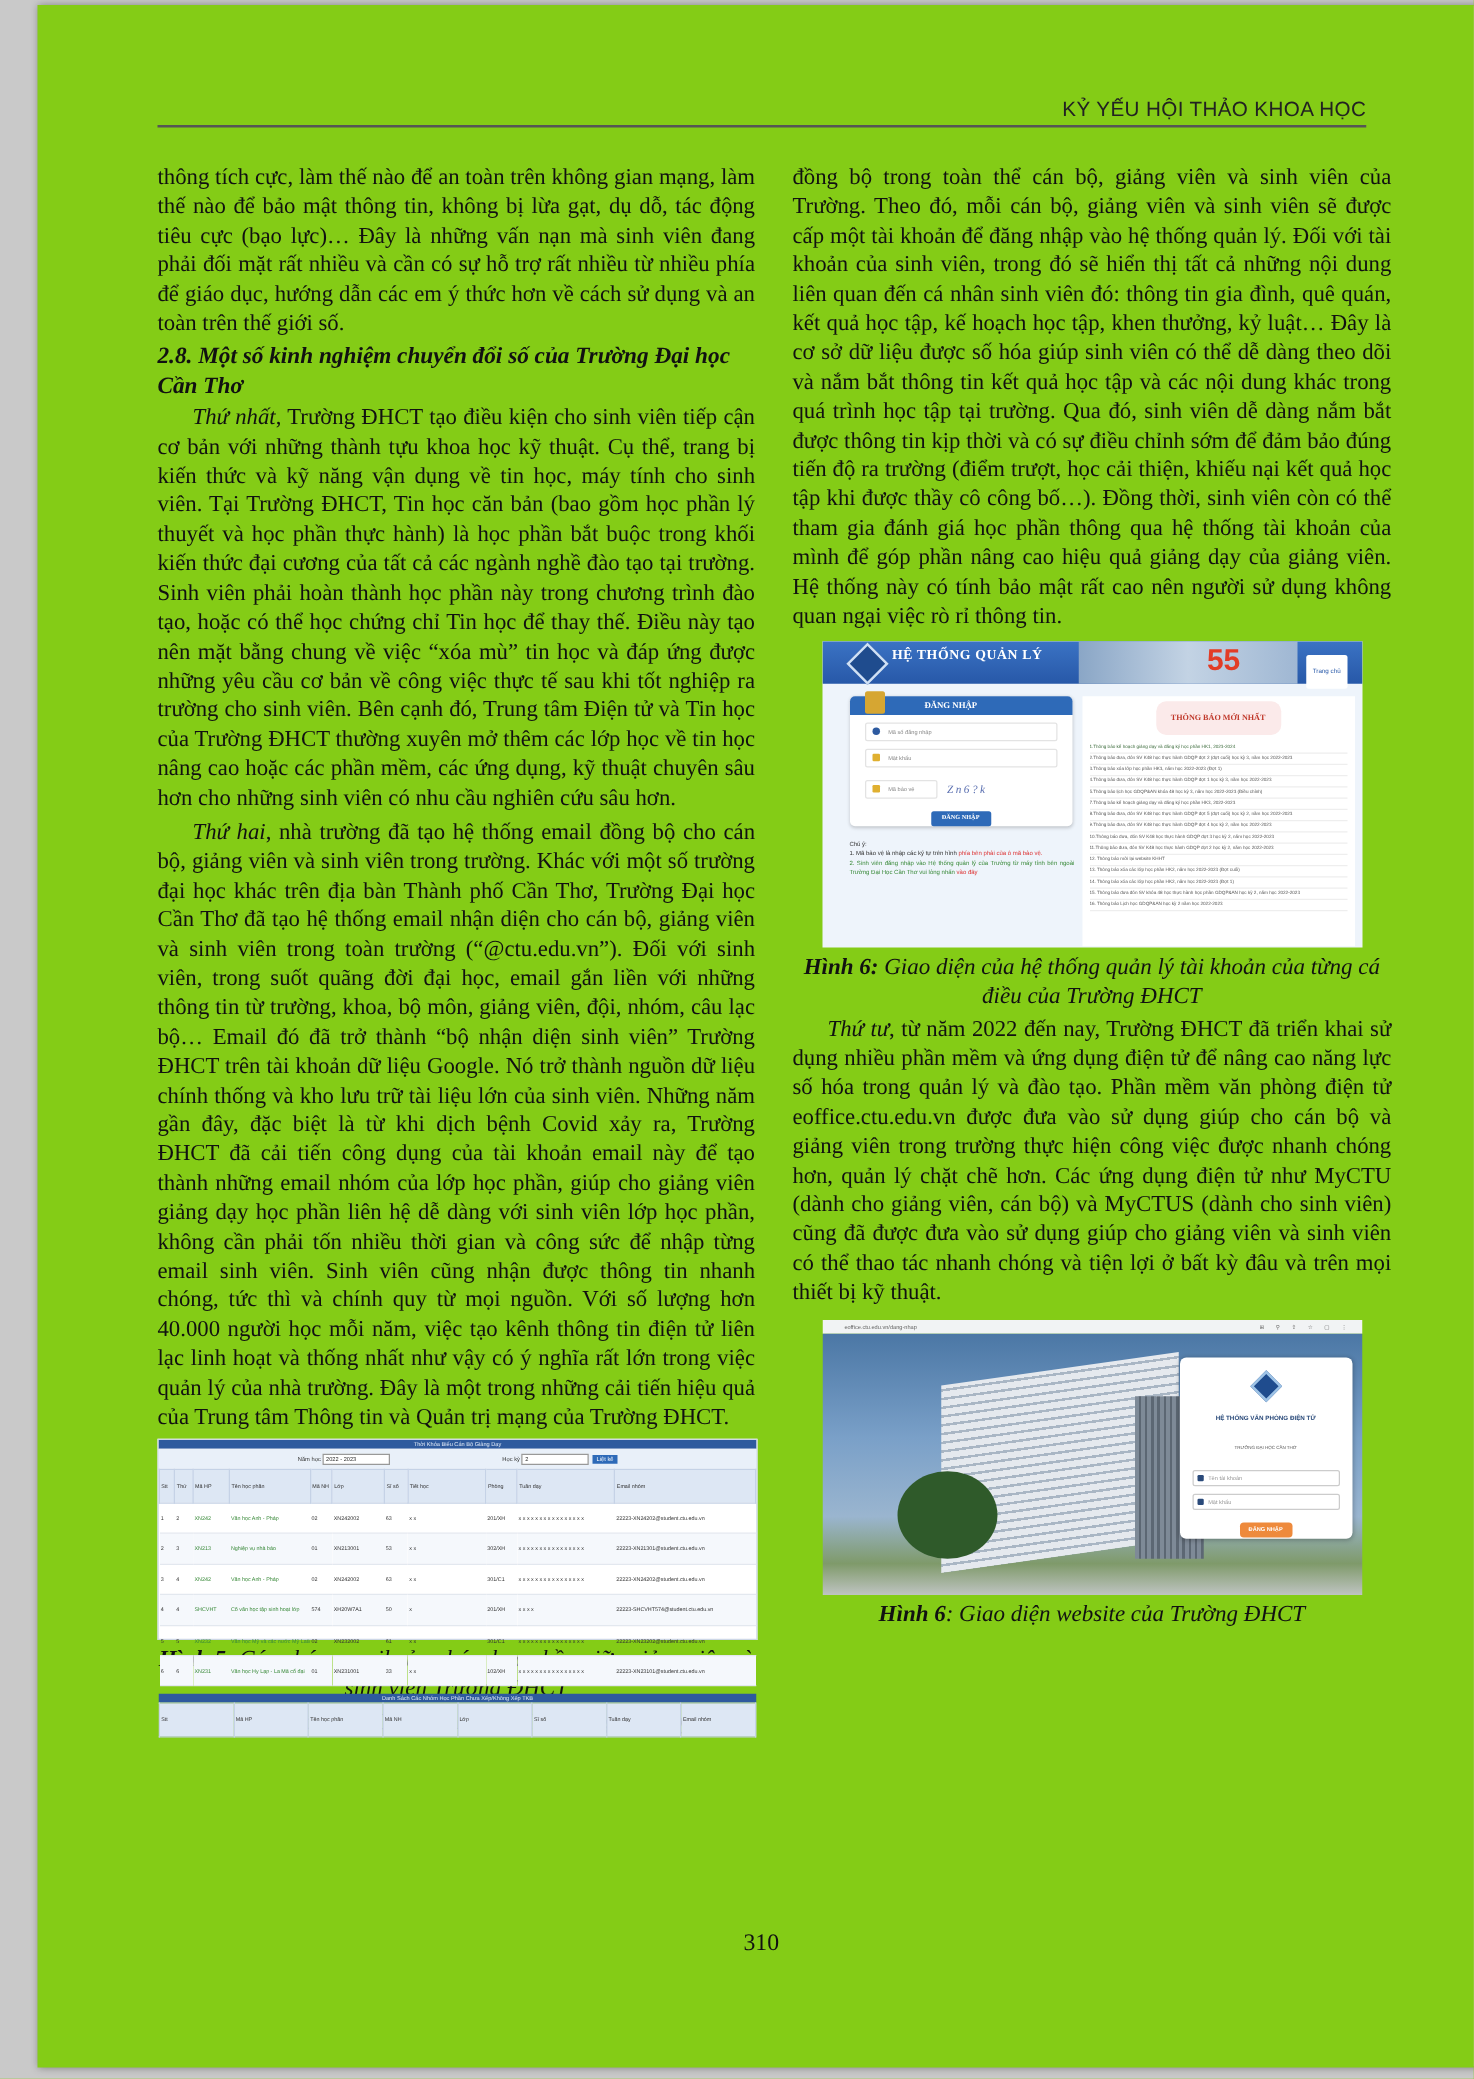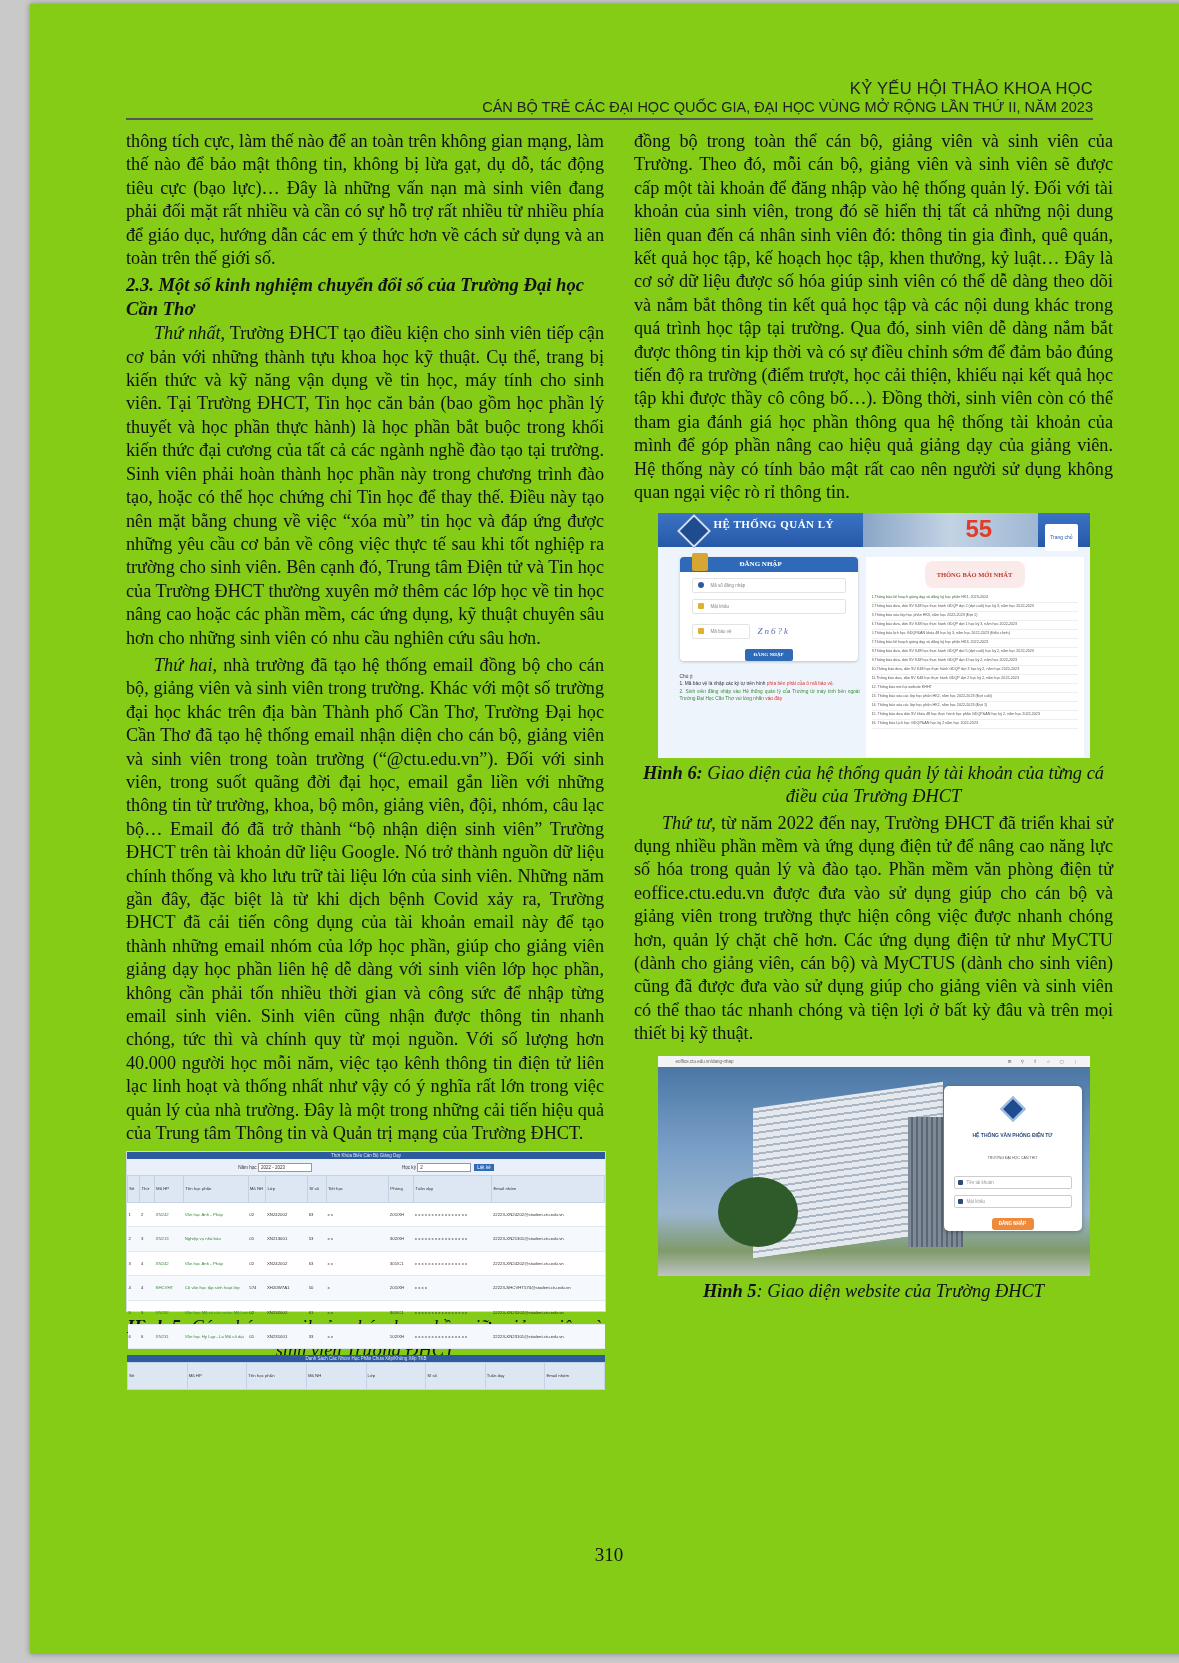--- a/index.html
+++ b/index.html
@@ -88,27 +88,26 @@
 
   .pagenum { position:absolute; left:0; right:0; top:1540px; text-align:center; font-size:19px; }
 </style>
 </head>
 <body>
 
 <div class="page">
 
   <div class="header">
     <div class="l1">KỶ YẾU HỘI THẢO KHOA HỌC</div>
-    <div class="l2">CÁN BỘ TRẺ CÁC ĐẠI HỌC QUỐC GIA, ĐẠI HỌC VÙNG MỞ RỘNG LẦN THỨ II, NĂM 2023</div>
     <div class="rule"></div>
   </div>
 
   <div class="col left">
     <p>thông tích cực, làm thế nào để an toàn trên không gian mạng, làm thế nào để bảo mật thông tin, không bị lừa gạt, dụ dỗ, tác động tiêu cực (bạo lực)… Đây là những vấn nạn mà sinh viên đang phải đối mặt rất nhiều và cần có sự hỗ trợ rất nhiều từ nhiều phía để giáo dục, hướng dẫn các em ý thức hơn về cách sử dụng và an toàn trên thế giới số.</p>
-    <p class="h23">2.3. Một số kinh nghiệm chuyển đổi số của Trường Đại học Cần Thơ</p>
+    <p class="h23">2.8. Một số kinh nghiệm chuyển đổi số của Trường Đại học Cần Thơ</p>
     <p class="indent"><i>Thứ nhất</i><span>, Trường ĐHCT tạo điều kiện cho sinh viên tiếp cận cơ bản với những thành tựu khoa học kỹ thuật. Cụ thể, trang bị kiến thức và kỹ năng vận dụng về tin học, máy tính cho sinh viên. Tại Trường ĐHCT, Tin học căn bản (bao gồm học phần lý thuyết và học phần thực hành) là học phần bắt buộc trong khối kiến thức đại cương của tất cả các ngành nghề đào tạo tại trường. Sinh viên phải hoàn thành học phần này trong chương trình đào tạo, hoặc có thể học chứng chỉ Tin học để thay thế. Điều này tạo nên mặt bằng chung về việc “xóa mù” tin học và đáp ứng được những yêu cầu cơ bản về công việc thực tế sau khi tốt nghiệp ra trường cho sinh viên. Bên cạnh đó, Trung tâm Điện tử và Tin học của Trường ĐHCT thường xuyên mở thêm các lớp học về tin học nâng cao hoặc các phần mềm, các ứng dụng, kỹ thuật chuyên sâu hơn cho những sinh viên có nhu cầu nghiên cứu sâu hơn.</span></p>
     <p class="indent" style="margin-top:4px"><i>Thứ hai</i><span>, nhà trường đã tạo hệ thống email đồng bộ cho cán bộ, giảng viên và sinh viên trong trường. Khác với một số trường đại học khác trên địa bàn Thành phố Cần Thơ, Trường Đại học Cần Thơ đã tạo hệ thống email nhận diện cho cán bộ, giảng viên và sinh viên trong toàn trường (“@ctu.edu.vn”). Đối với sinh viên, trong suốt quãng đời đại học, email gắn liền với những thông tin từ trường, khoa, bộ môn, giảng viên, đội, nhóm, câu lạc bộ… Email đó đã trở thành “bộ nhận diện sinh viên” Trường ĐHCT trên tài khoản dữ liệu Google. Nó trở thành nguồn dữ liệu chính thống và kho lưu trữ tài liệu lớn của sinh viên. Những năm gần đây, đặc biệt là từ khi dịch bệnh Covid xảy ra, Trường ĐHCT đã cải tiến công dụng của tài khoản email này để tạo thành những email nhóm của lớp học phần, giúp cho giảng viên giảng dạy học phần liên hệ dễ dàng với sinh viên lớp học phần, không cần phải tốn nhiều thời gian và công sức để nhập từng email sinh viên. Sinh viên cũng nhận được thông tin nhanh chóng, tức thì và chính quy từ mọi nguồn. Với số lượng hơn 40.000 người học mỗi năm, việc tạo kênh thông tin điện tử liên lạc linh hoạt và thống nhất như vậy có ý nghĩa rất lớn trong việc quản lý của nhà trường. Đây là một trong những cải tiến hiệu quả của Trung tâm Thông tin và Quản trị mạng của Trường ĐHCT.</span></p>
 
     <div class="figure fig5">
       <div class="bar">Thời Khóa Biểu Cán Bộ Giảng Dạy</div>
       <div class="filter">
         <span><span>Năm học</span> <span class="sel">2022 - 2023</span></span>
         <span><span>Học kỳ</span> <span class="sel">2</span><span class="btn">Liệt kê</span></span>
       </div>
       <table>
@@ -305,17 +304,17 @@
       </div>
       <div class="card">
         <div class="cardlogo"></div>
         <div class="cardtitle">HỆ THỐNG VĂN PHÒNG ĐIỆN TỬ</div>
         <div class="cardsub">TRƯỜNG ĐẠI HỌC CẦN THƠ</div>
         <div class="cfield"><span class="ic"></span><span>Tên tài khoản</span></div>
         <div class="cfield"><span class="ic"></span><span>Mật khẩu</span></div>
         <div class="cbtn">ĐĂNG NHẬP</div>
       </div>
     </div>
-    <p class="caption"><b>Hình 5</b><span>: Giao diện website của Trường ĐHCT</span></p>
+    <p class="caption"><b>Hình 6</b><span>: Giao diện website của Trường ĐHCT</span></p>
   </div>
 
   <div class="pagenum">310</div>
 </div>
 
 </body></html>

